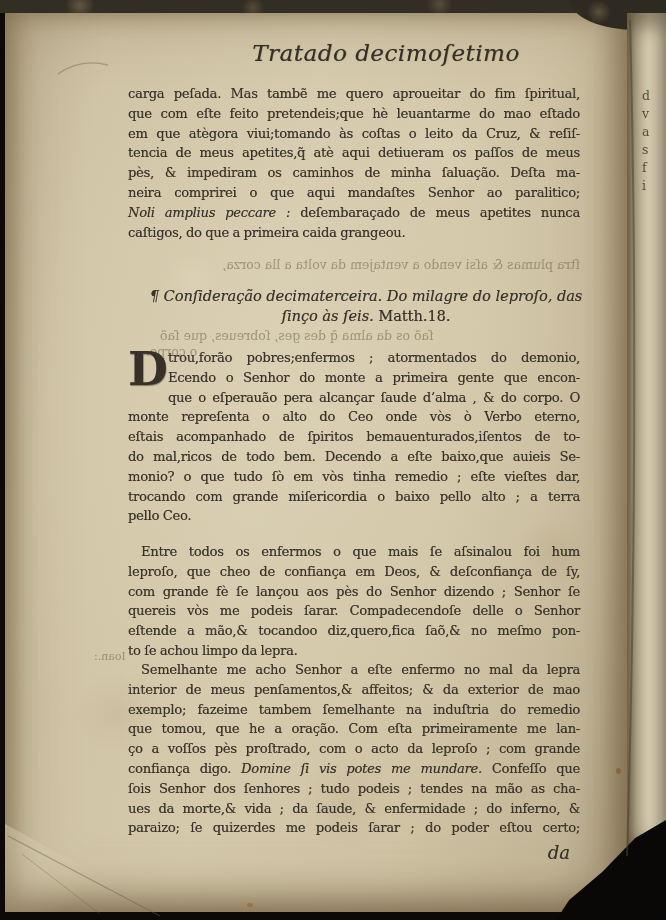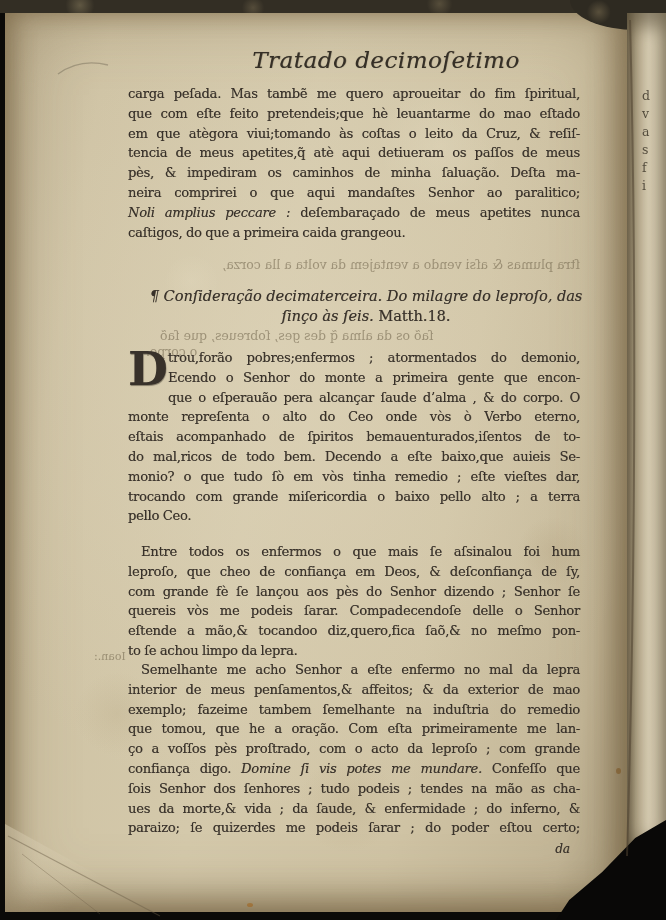--- a/index.html
+++ b/index.html
@@ -57,21 +57,21 @@
     background:#090807;
     clip-path:polygon(100% 0%, 100% 100%, 0% 100%, 12% 80%, 42% 52%, 72% 18%);
   }
   .bottom-fold{
     position:absolute; left:5px; bottom:8px; width:160px; height:88px;
     background:linear-gradient(135deg, rgba(222,212,186,.45), rgba(0,0,0,0) 60%);
     clip-path:polygon(0 0, 0 100%, 100% 100%);
   }
   
   .title{
-    position:absolute; left:160px; top:47px; width:452px;
+    position:absolute; left:160px; top:40px; width:452px;
     text-align:center; font-style:italic; font-size:23px; letter-spacing:.5px;
     color:#352f26; text-shadow:.4px .4px .7px rgba(53,47,38,.55);
   }
   .block{ position:absolute; left:128px; width:452px; z-index:2; }
   .tline{
     line-height:19.8px; font-size:13px; letter-spacing:-.2px; word-spacing:-.4px;
     color:#38312a; text-shadow:.35px .35px .6px rgba(56,49,40,.5);
     text-align:justify; text-align-last:justify; white-space:normal;
   }
   .tline.short{ text-align-last:left; }
@@ -84,21 +84,21 @@
     text-shadow:.35px .35px .6px rgba(56,49,40,.5);
   }
   .heading .rm{ font-style:normal; }
   .dropcap{
     float:left; width:35px; height:39px; margin:2px 5px 0 0;
     font-size:46px; line-height:38px; font-weight:bold; color:#38312a;
     text-shadow:.5px .5px .8px rgba(56,49,40,.5);
   }
   .catchword{
     position:absolute; left:140px; top:842px; width:430px; text-align:right;
-    font-style:italic; font-size:12px; color:#38312a; z-index:2;
+    font-style:italic; font-size:18px; color:#38312a; z-index:2;
     text-shadow:.35px .35px .6px rgba(56,49,40,.5);
   }
   
   .ghost{
     position:absolute; z-index:1; font-size:12.5px; color:rgba(100,88,64,.5);
     transform:scaleX(-1); filter:blur(.7px); white-space:nowrap;
   }
   .margin-note{
     position:absolute; left:94px; top:650px; z-index:1; font-size:11px;
     color:rgba(100,88,64,.5); transform:scaleX(-1); filter:blur(.6px);

